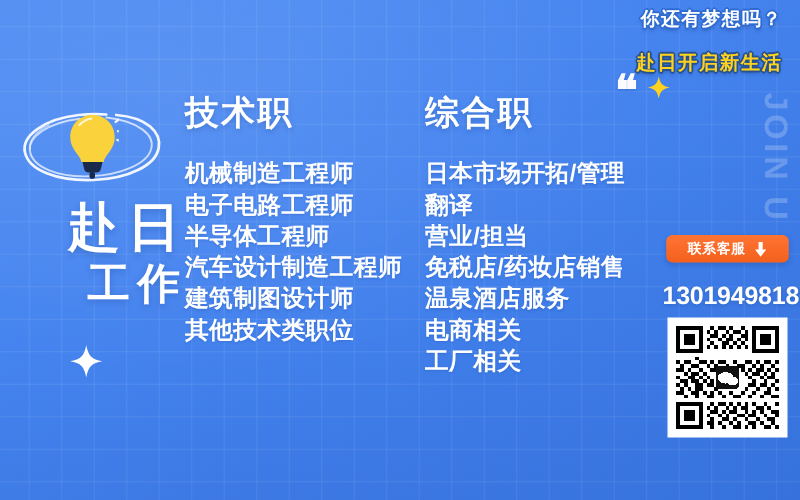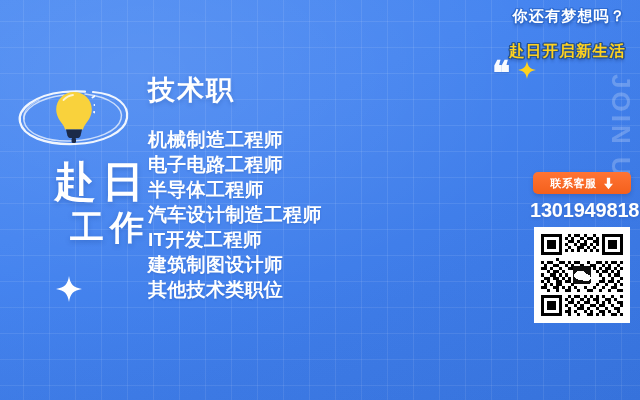--- a/index.html
+++ b/index.html
@@ -190,21 +190,21 @@
     width: 104px;
     text-align: center;
   }
   #contact-btn {
     display: flex;
     align-items: center;
     justify-content: center;
     gap: 6px;
     width: 98px;
     height: 22px;
-    margin: 0 auto;
+    margin: 16px auto;
     border: none;
     border-radius: 5px 5px 5px 5px;
     background: linear-gradient(180deg, #ff7434 0%, #f4601c 100%);
     box-shadow: 0 2px 4px rgba(30,60,130,0.30);
     cursor: pointer;
     padding: 0;
   }
   #contact-btn-label {
     color: #ffffff;
     font-size: 11px;
@@ -288,26 +288,37 @@
     <path d="M12 0 C13.4 8.0 16.0 10.6 24 12 C16.0 13.4 13.4 16.0 12 24 C10.6 16.0 8.0 13.4 0 12 C8.0 10.6 10.6 8.0 12 0 Z" fill="#ffffff"></path>
   </svg>
 
   <div class="col" id="col-tech">
     <div class="col-title">技术职</div>
     <ul class="col-list">
       <li>机械制造工程师</li>
       <li>电子电路工程师</li>
       <li>半导体工程师</li>
       <li>汽车设计制造工程师</li>
-      <li>IT开发工程师</li>
       <li>建筑制图设计师</li>
       <li>其他技术类职位</li>
     </ul>
   </div>
 
+  <div class="col" id="col-general">
+    <div class="col-title">综合职</div>
+    <ul class="col-list">
+      <li>日本市场开拓/管理</li>
+      <li>翻译</li>
+      <li>营业/担当</li>
+      <li>免税店/药妆店销售</li>
+      <li>温泉酒店服务</li>
+      <li>电商相关</li>
+      <li>工厂相关</li>
+    </ul>
+  </div>
 
   <div id="contact-block">
 
     <button id="contact-btn">
       <span id="contact-btn-label">联系客服</span>
       <svg id="contact-arrow-icon" viewBox="0 0 12 14">
         <path d="M4.2 0.6 L7.8 0.6 L7.8 7.2 L10.9 7.2 L6 13.4 L1.1 7.2 L4.2 7.2 Z" fill="#ffffff"></path>
       </svg>
     </button>
 

